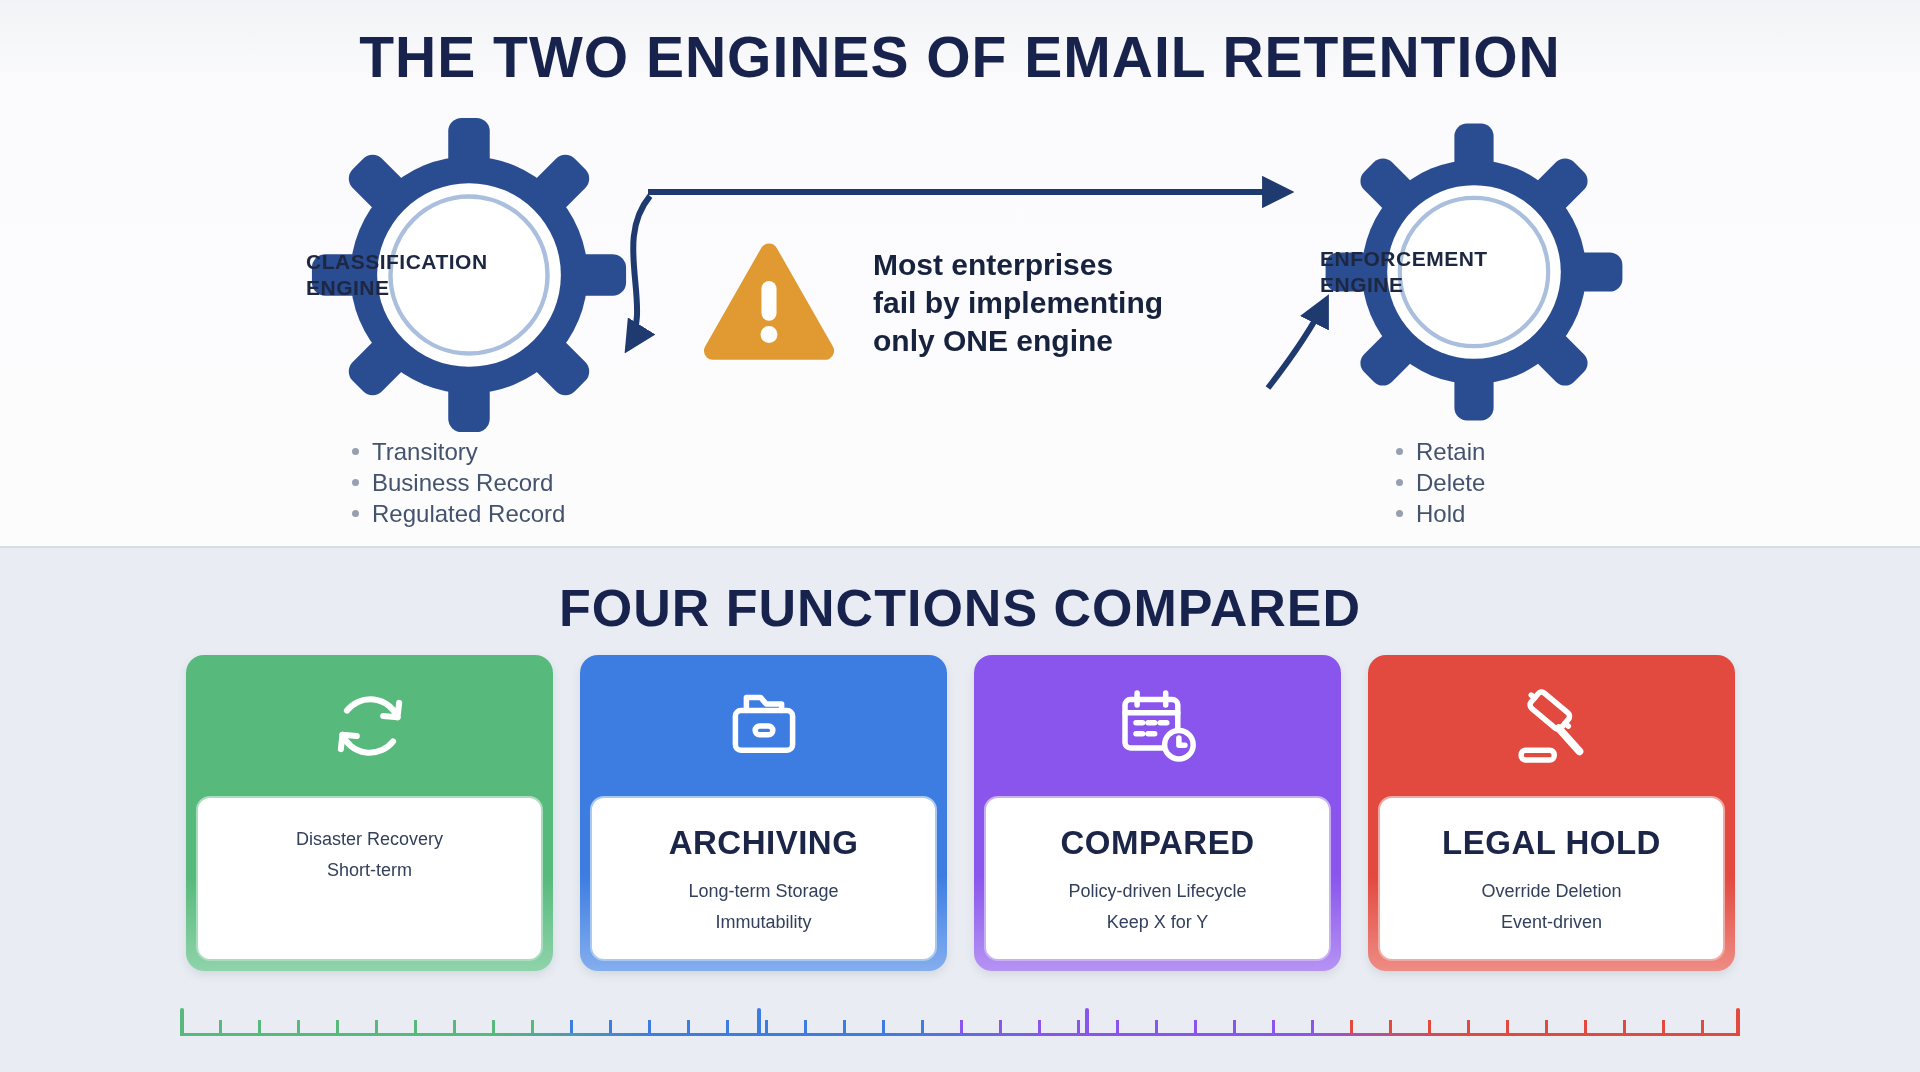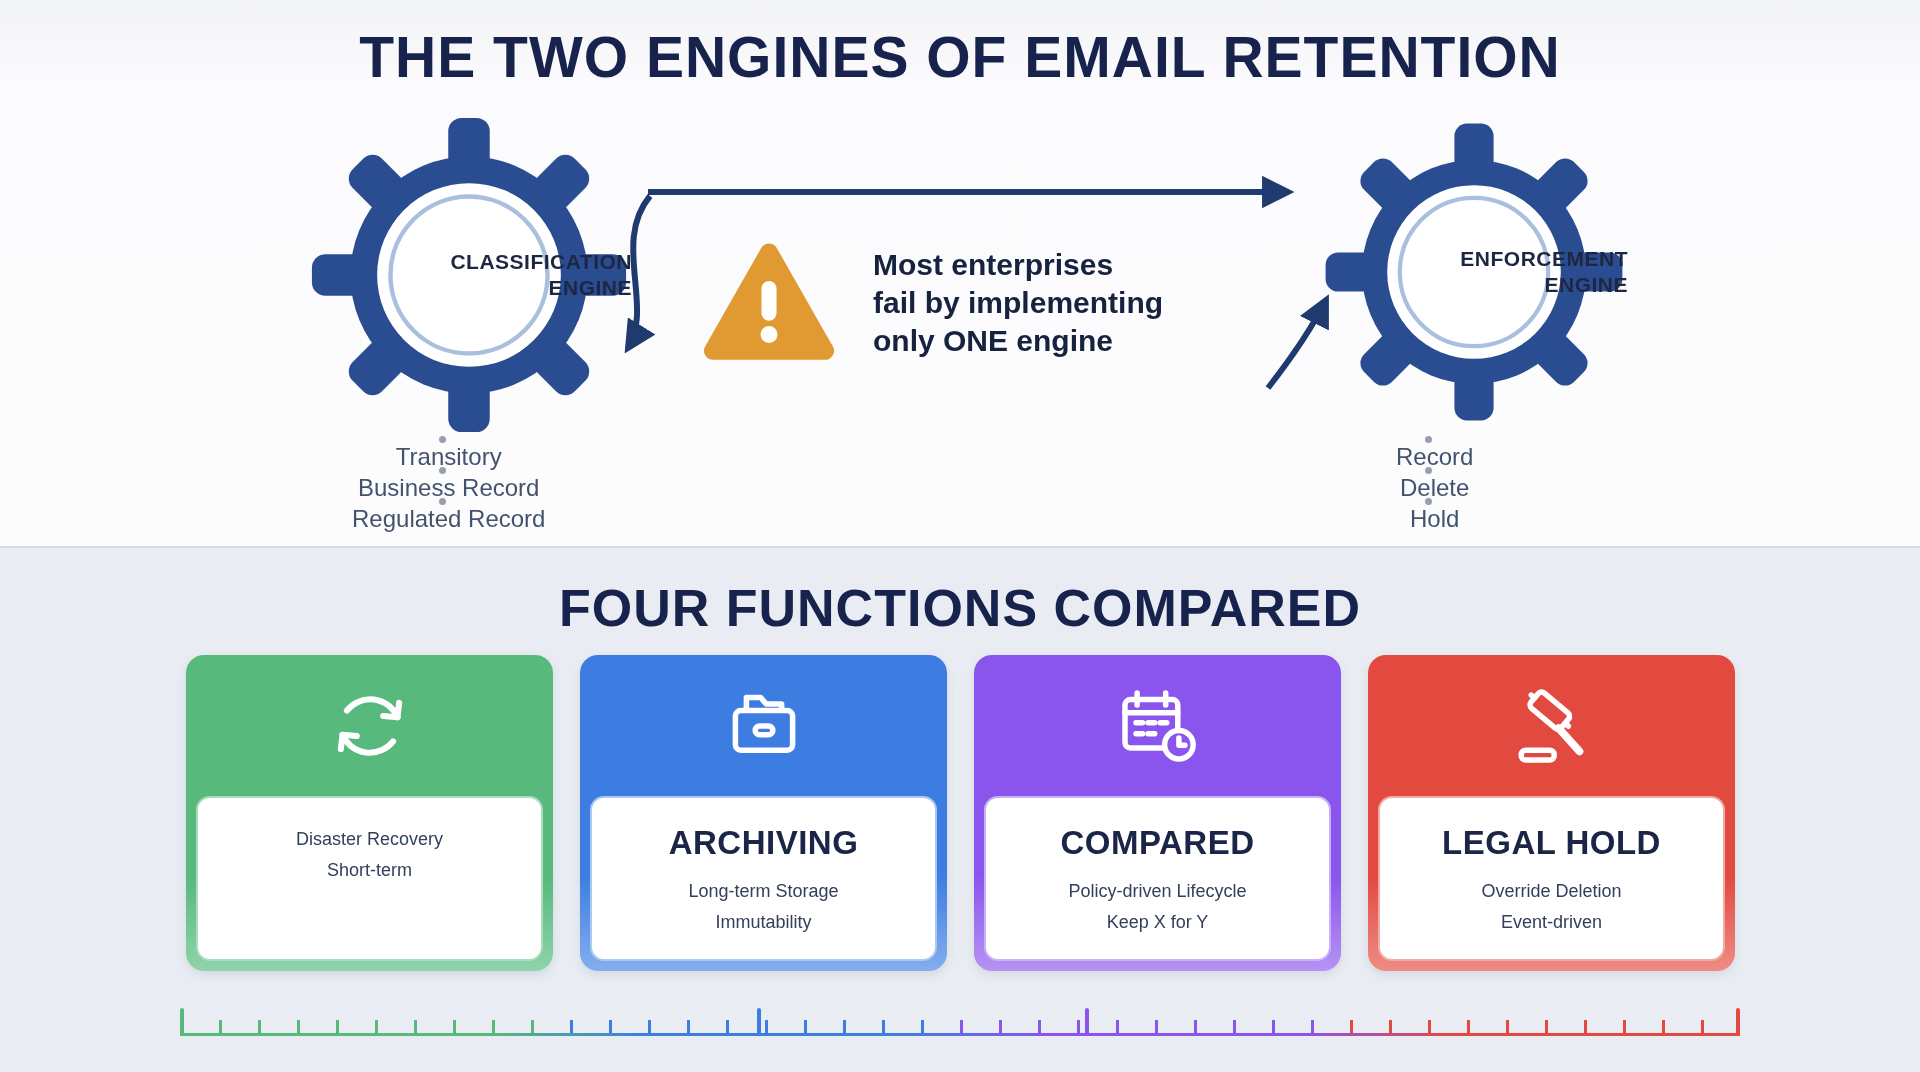--- a/index.html
+++ b/index.html
@@ -11,37 +11,37 @@
   
   .top-section { position: absolute; left: 0; top: 0; width: 1920px; height: 700px;
                  background: linear-gradient(180deg, #f2f3f6 0%, #fbfbfd 12%, #fdfdfe 100%); }
 
   .main-title { position: absolute; top: 24px; left: 0; width: 100%; text-align: center;
                 font-size: 57px; font-weight: 800; letter-spacing: 1px; color: #17234d; }
 
   .gear { position: absolute; }
   .gear svg { position: absolute; inset: 0; }
   .gear-label { position: absolute; inset: 0; display: flex; flex-direction: column;
-                align-items: flex-end; justify-content: center; text-align: center;
+                align-items: flex-start; justify-content: center; text-align: center;
                 font-weight: 700; font-size: 21px; letter-spacing: .5px; color: #1d2742; line-height: 26px; }
 
   .gear-left  { left: 306px; top: 112px; width: 326px; height: 326px; }
   .gear-right { left: 1320px; top: 118px; width: 308px; height: 308px; }
 
   .arrows-layer { position: absolute; left: 0; top: 0; width: 1920px; height: 546px; pointer-events: none; }
 
   .warn-triangle { position: absolute; left: 700px; top: 240px; width: 138px; height: 126px; }
 
   .warn-text { position: absolute; left: 873px; top: 246px; width: 420px;
                font-size: 30px; font-weight: 700; color: #16223e; line-height: 38px; }
 
   .bullet-list { position: absolute; }
   .bullet-list-left  { left: 352px; top: 436px; }
   .bullet-list-right { left: 1396px; top: 436px; }
-  .bullet-row { display: flex; align-items: center; height: 31px; flex-direction: column; }
+  .bullet-row { display: flex; align-items: center; height: 31px; }
   .bullet-dot { width: 7px; height: 7px; border-radius: 50%; background: #97a0b0; margin-right: 13px; flex: none; }
   .bullet-text { font-size: 24px; color: #44536d; }
 
   
   .bottom-section { position: absolute; left: 0; top: 546px; width: 1920px; height: 526px;
                     background: #e9edf3; border-top: 2px solid #d8dce3; }
 
   .compare-title { position: absolute; top: 578px; left: 0; width: 100%; text-align: center;
                    font-size: 52px; font-weight: 800; letter-spacing: 1px; color: #17234d; }
 
@@ -158,21 +158,21 @@
       </div>
       <div class="bullet-row">
         <span class="bullet-dot"></span>
         <span class="bullet-text">Regulated Record</span>
       </div>
     </div>
 
     <div class="bullet-list bullet-list-right">
       <div class="bullet-row">
         <span class="bullet-dot"></span>
-        <span class="bullet-text">Record</span>
+        <span class="bullet-text">Retain</span>
       </div>
       <div class="bullet-row">
         <span class="bullet-dot"></span>
         <span class="bullet-text">Delete</span>
       </div>
       <div class="bullet-row">
         <span class="bullet-dot"></span>
         <span class="bullet-text">Hold</span>
       </div>
     </div>

